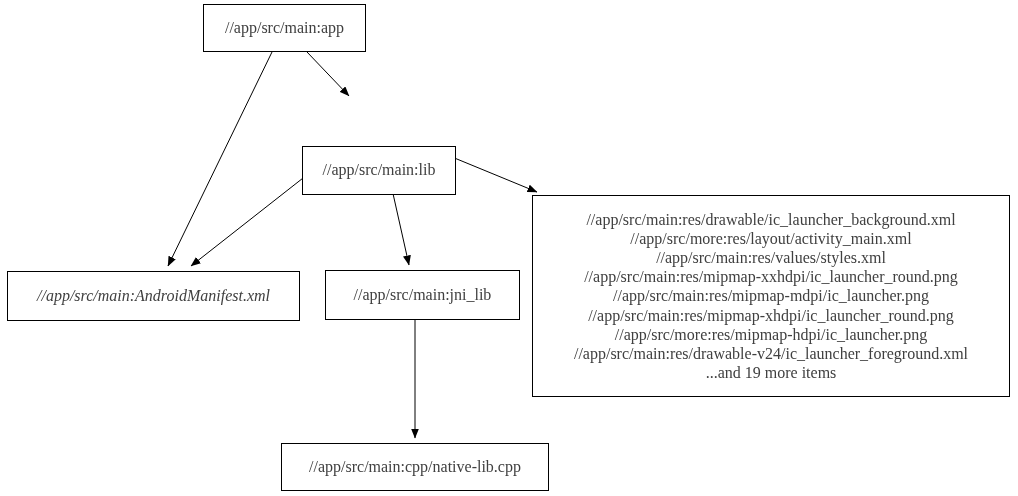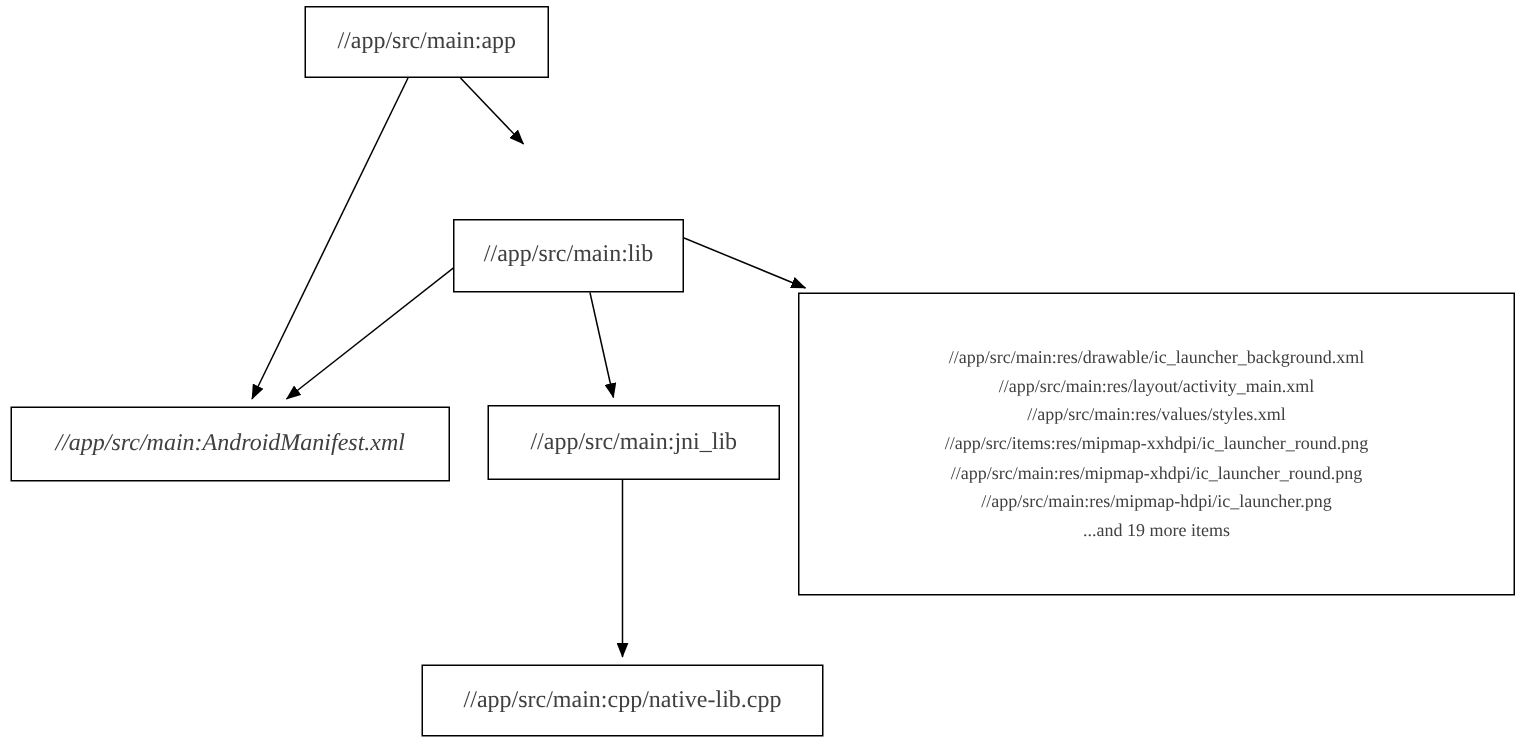--- a/index.html
+++ b/index.html
@@ -35,21 +35,21 @@
     font-size: 16px;
     line-height: 1.15;
     white-space: nowrap;
   }
   .node-app      { left: 203px; top: 4px;   width: 163px; height: 48px; }
   .node-lib      { left: 302px; top: 100px; width: 154px; height: 49px; margin-top: 46px; }
   .node-manifest { left: 7px;   top: 271px; width: 293px; height: 50px; font-style: italic; }
   .node-jni      { left: 325px; top: 270px; width: 195px; height: 50px; }
   .node-res      { left: 532px; top: 195px; width: 478px; height: 202px; }
   .node-native   { left: 281px; top: 443px; width: 268px; height: 48px; text-align: center; }
-  .node-res .line { line-height: 19.2px; font-size: 12px; text-align: right; }
+  .node-res .line { line-height: 19.2px; font-size: 16px; text-align: right; }
 </style>
 </head>
 <body>
 
 <div class="canvas">
 
   <svg class="edges" width="1018" height="496" viewBox="0 0 1018 496" xmlns="http://www.w3.org/2000/svg">
     <defs>
       <marker id="arrow" markerWidth="10" markerHeight="8" refX="9.5" refY="4" orient="auto" markerUnits="userSpaceOnUse">
         <polygon points="0 0, 10 4, 0 8" fill="#000000"></polygon>
@@ -74,25 +74,27 @@
   <div class="node node-manifest">
     <span>//app/src/main:AndroidManifest.xml</span>
   </div>
 
   <div class="node node-jni">
     <span>//app/src/main:jni_lib</span>
   </div>
 
   <div class="node node-res">
     <div class="line">//app/src/main:res/drawable/ic_launcher_background.xml</div>
-    <div class="line">//app/src/main:res/layout/activity_main.xml</div>
+    <div class="line">//app/src/more:res/layout/activity_main.xml</div>
     <div class="line">//app/src/main:res/values/styles.xml</div>
-    <div class="line">//app/src/items:res/mipmap-xxhdpi/ic_launcher_round.png</div>
+    <div class="line">//app/src/main:res/mipmap-xxhdpi/ic_launcher_round.png</div>
+    <div class="line">//app/src/main:res/mipmap-mdpi/ic_launcher.png</div>
     <div class="line">//app/src/main:res/mipmap-xhdpi/ic_launcher_round.png</div>
-    <div class="line">//app/src/main:res/mipmap-hdpi/ic_launcher.png</div>
+    <div class="line">//app/src/more:res/mipmap-hdpi/ic_launcher.png</div>
+    <div class="line">//app/src/main:res/drawable-v24/ic_launcher_foreground.xml</div>
     <div class="line">...and 19 more items</div>
   </div>
 
   <div class="node node-native">
     <span>//app/src/main:cpp/native-lib.cpp</span>
   </div>
 
 </div>
 
 </body></html>

